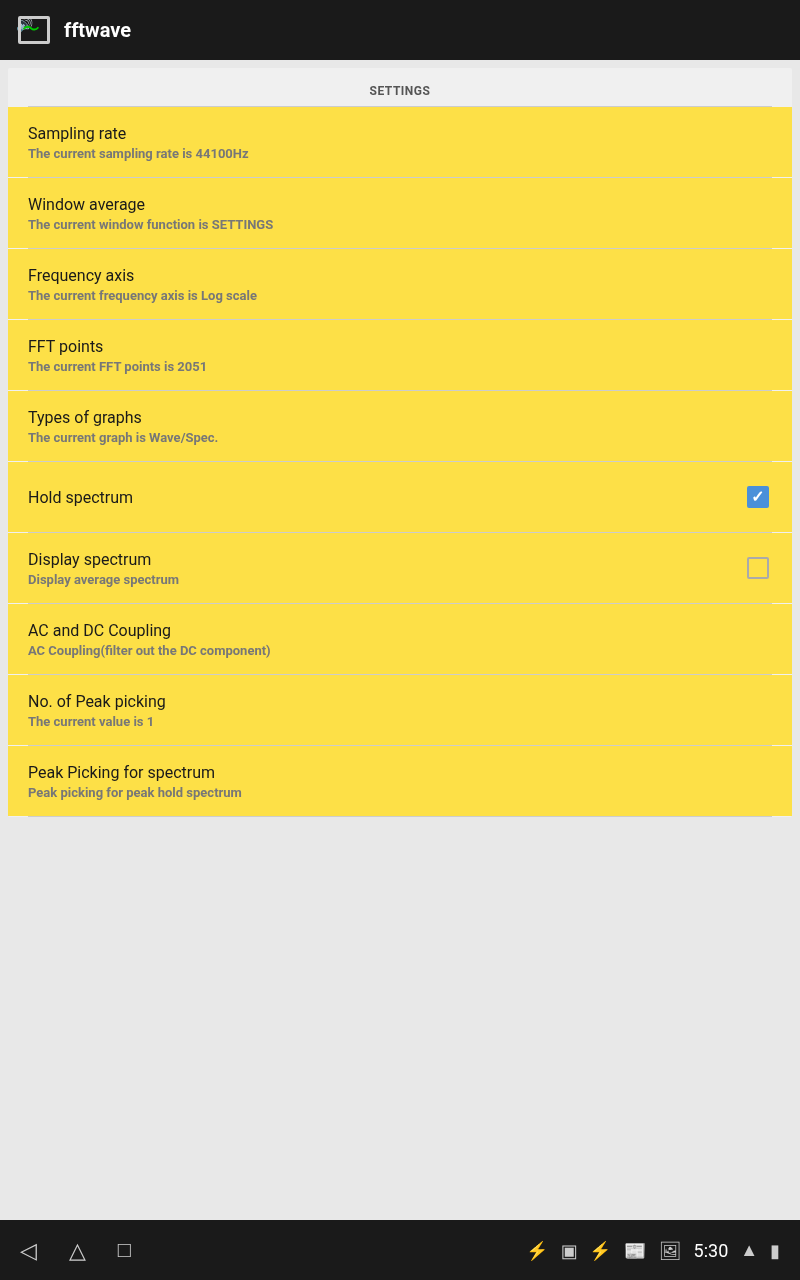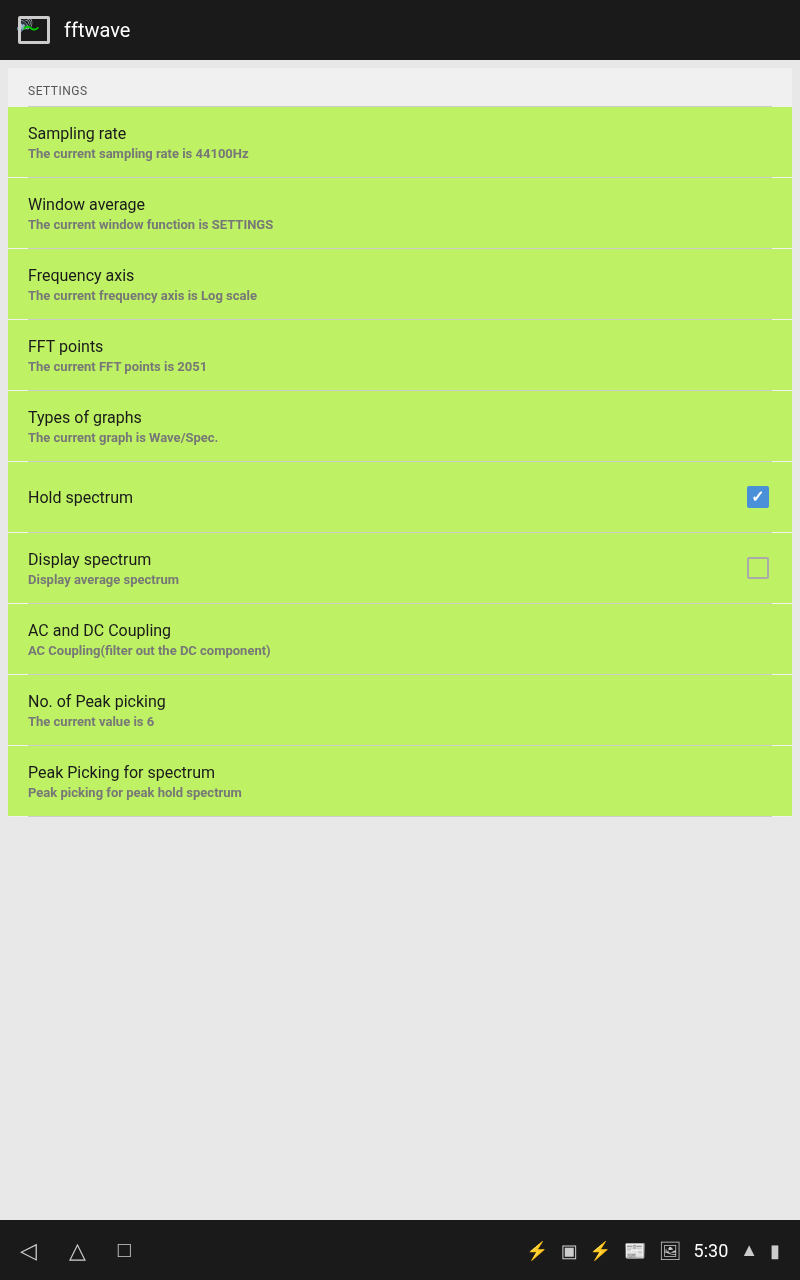--- a/index.html
+++ b/index.html
@@ -25,57 +25,58 @@
       display: flex;
       align-items: center;
       padding: 0 16px;
       gap: 12px;
       flex-shrink: 0;
     }
 
     .app-title {
       color: #ffffff;
       font-size: 20px;
-      font-weight: 400;
+      font-weight: 700;
     }
 
     
     .main-content {
       flex: 1;
       background: #e8e8e8;
       overflow-y: auto;
     }
 
     
     .settings-container {
       background: #f0f0f0;
       margin: 8px;
       border-radius: 2px;
     }
 
     .settings-header {
       padding: 16px 20px 8px 20px;
       color: #555;
       font-size: 12px;
-      font-weight: 400;
+      font-weight: 700;
       letter-spacing: 0.5px;
+      text-align: center;
     }
 
     .divider {
       height: 1px;
       background: #cccccc;
       margin: 0 20px;
     }
 
     .settings-item {
       display: flex;
       align-items: center;
       justify-content: space-between;
       padding: 14px 20px;
-      background: #bef264;
+      background: #fde047;
       cursor: pointer;
       min-height: 70px;
     }
 
     .settings-item-text {
       flex: 1;
       display: flex;
       flex-direction: column;
       gap: 3px;
     }
@@ -295,21 +296,21 @@
       <div class="settings-item-text">
         <span class="settings-item-title">AC and DC Coupling</span>
         <span class="settings-item-subtitle">AC Coupling(filter out the DC component)</span>
       </div>
     </div>
     <div class="divider"></div>
 
     <div class="settings-item">
       <div class="settings-item-text">
         <span class="settings-item-title">No. of Peak picking</span>
-        <span class="settings-item-subtitle">The current value is 6</span>
+        <span class="settings-item-subtitle">The current value is 1</span>
       </div>
     </div>
     <div class="divider"></div>
 
     <div class="settings-item">
       <div class="settings-item-text">
         <span class="settings-item-title">Peak Picking for spectrum</span>
         <span class="settings-item-subtitle">Peak picking for peak hold spectrum</span>
       </div>
     </div>

